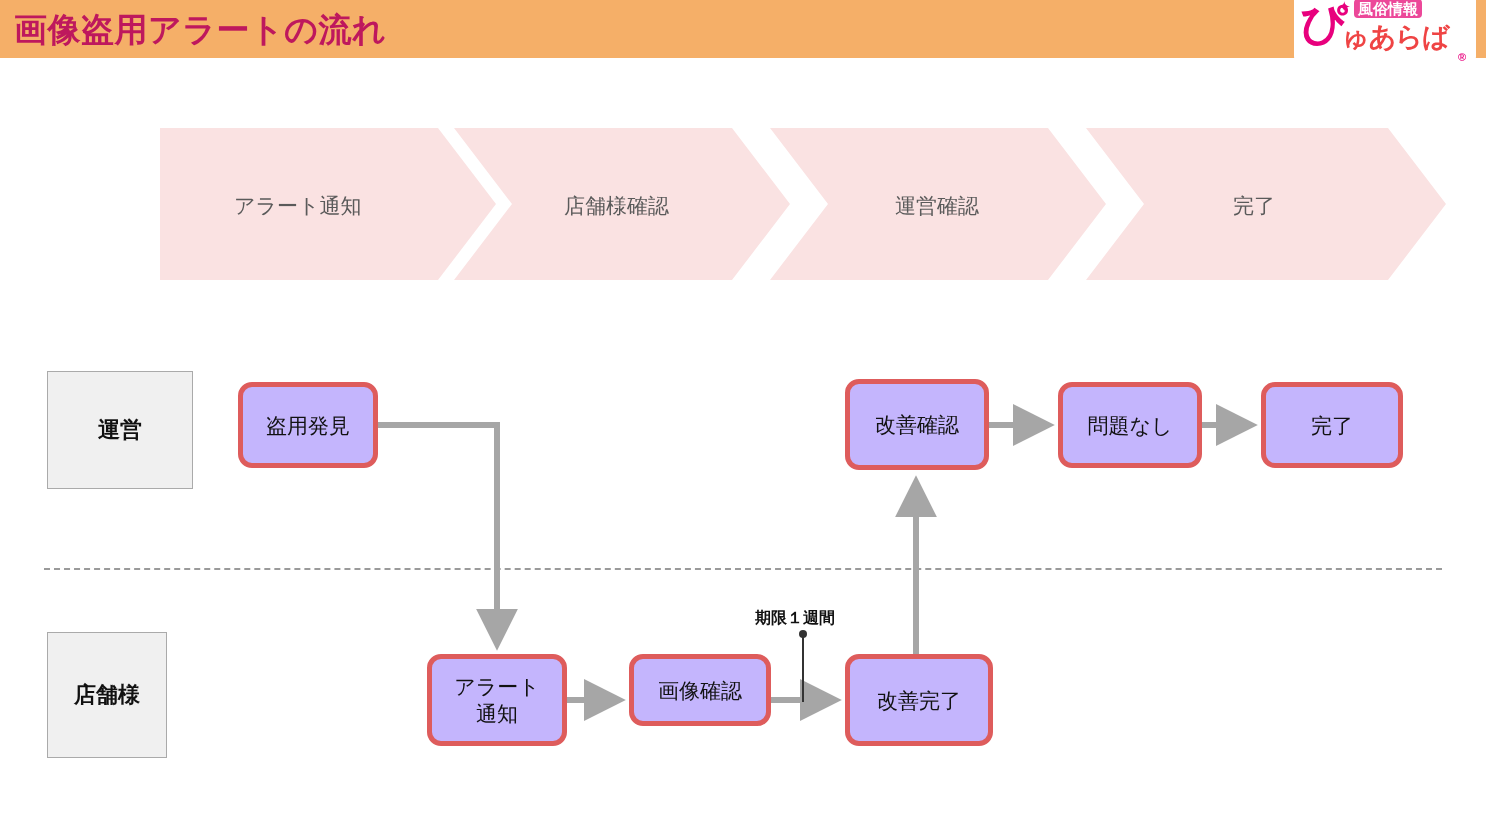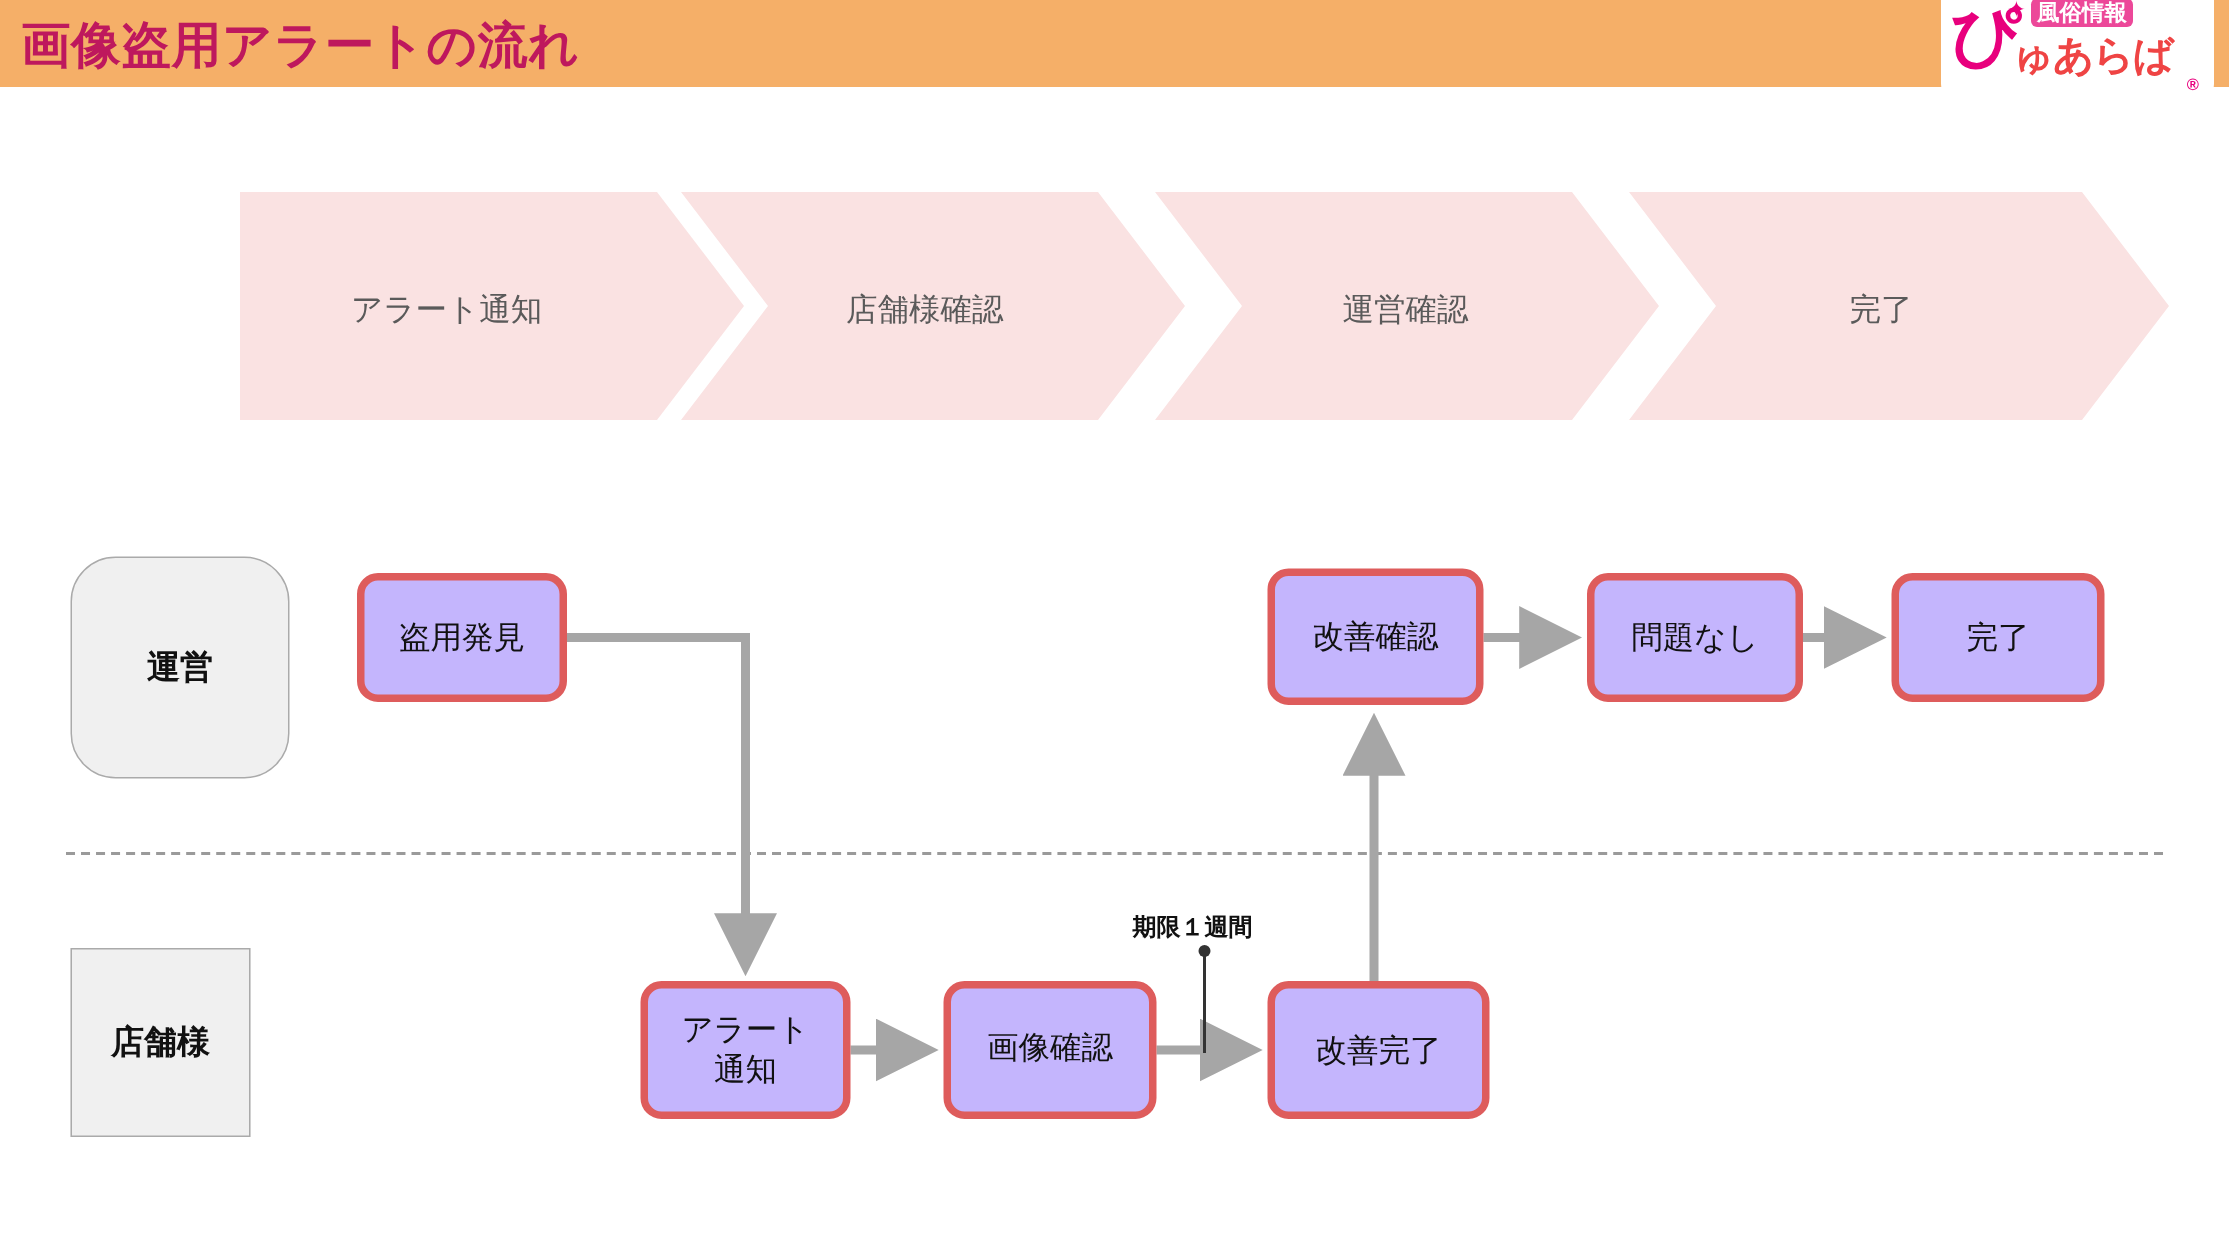--- a/index.html
+++ b/index.html
@@ -136,21 +136,21 @@
     background: #f0f0f0;
     border: 1px solid #aaaaaa;
     box-sizing: border-box;
     display: flex;
     align-items: center;
     justify-content: center;
     font-size: 22px;
     font-weight: bold;
     color: #111111;
   }
-  .lane-op    { left: 47px; top: 371px; width: 146px; height: 148px; border-radius: 30px; }
+  .lane-op    { left: 47px; top: 371px; width: 146px; height: 118px; }
   .lane-shop  { left: 47px; top: 632px; width: 120px; height: 126px; }
 
   
   .lane-divider {
     position: absolute;
     left: 44px;
     top: 568px;
     width: 1398px;
     height: 0;
     border-top: 2px dashed #9a9a9a;
@@ -172,21 +172,21 @@
     line-height: 27px;
     z-index: 3;
   }
 
   .n-discover { left: 238px; top: 382px; width: 140px; height: 86px; }
   .n-improve-check { left: 845px; top: 379px; width: 144px; height: 91px; }
   .n-no-problem { left: 1058px; top: 382px; width: 144px; height: 86px; }
   .n-done-top { left: 1261px; top: 382px; width: 142px; height: 86px; }
 
   .n-alert { left: 427px; top: 654px; width: 140px; height: 92px; }
-  .n-img-check { left: 629px; top: 654px; width: 142px; height: 92px; font-family: Liberation Mono, monospace; }
+  .n-img-check { left: 629px; top: 654px; width: 142px; height: 72px; }
   .n-improve-done { left: 845px; top: 654px; width: 148px; height: 92px; }
 
   
   .wires {
     position: absolute;
     left: 0; top: 0;
     width: 1486px;
     height: 836px;
     z-index: 2;
   }

